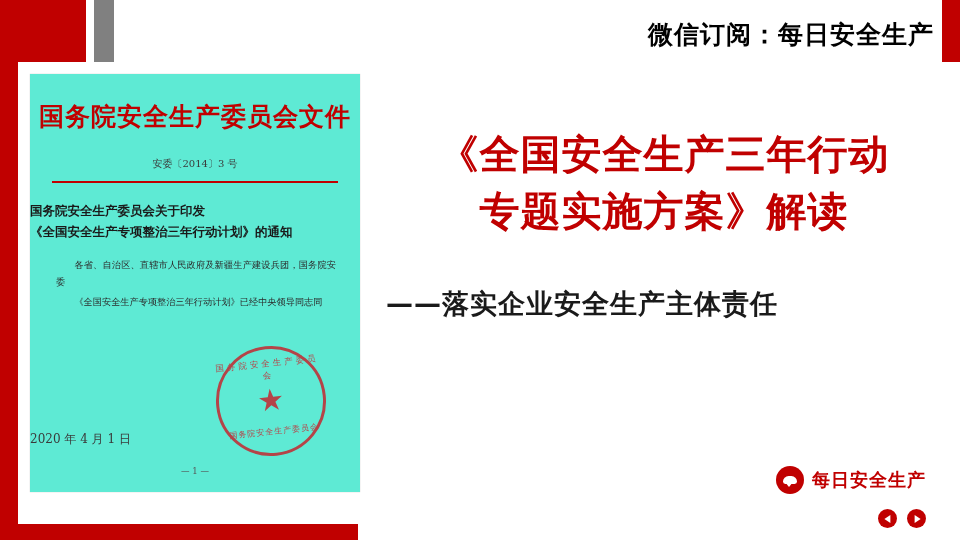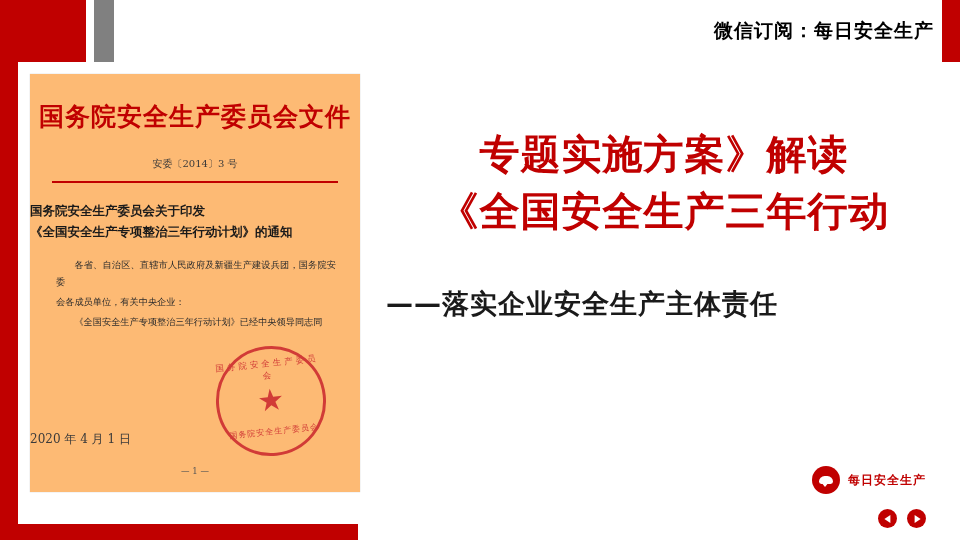--- a/index.html
+++ b/index.html
@@ -33,21 +33,21 @@
   }
   .top-red-right {
     position: absolute;
     right: 0; top: 0;
     width: 18px; height: 62px;
     background: #c00000;
   }
   .top-title {
     position: absolute;
     right: 26px; top: 18px;
-    font-size: 19px;
+    font-size: 25px;
     font-weight: bold;
     color: #000000;
     letter-spacing: 1px;
     white-space: nowrap;
   }
 
   
   .left-red-strip {
     position: absolute;
     left: 0; top: 62px;
@@ -59,21 +59,21 @@
     left: 0; bottom: 0;
     width: 358px; height: 16px;
     background: #c00000;
   }
 
   
   .doc {
     position: absolute;
     left: 30px; top: 74px;
     width: 330px; height: 418px;
-    background: #fdba74;
+    background: #5eead4;
     box-shadow: 0 0 1px rgba(0,0,0,0.25);
     overflow: hidden;
   }
   .doc-header {
     text-align: center;
     margin-top: 26px;
     font-family: "DejaVu Serif", "Liberation Serif", serif;
     font-size: 25px;
     font-weight: bold;
     color: #c00000;
@@ -215,21 +215,21 @@
   .badge-circle::after {
     content: "";
     position: absolute;
     left: 9px; top: 16px;
     width: 0; height: 0;
     border-left: 4px solid transparent;
     border-right: 4px solid transparent;
     border-top: 5px solid #ffffff;
   }
   .badge-text {
-    font-size: 12px;
+    font-size: 18px;
     font-weight: bold;
     color: #c00000;
     letter-spacing: 1px;
     white-space: nowrap;
   }
 
   
   .nav {
     position: absolute;
     right: 34px; bottom: 12px;
@@ -275,37 +275,36 @@
   <div class="doc">
     <div class="doc-header">国务院安全生产委员会文件</div>
     <div class="doc-number">安委〔2014〕3 号</div>
     <div class="doc-rule"></div>
     <div class="doc-title">
       <div>国务院安全生产委员会关于印发</div>
       <div>《全国安全生产专项整治三年行动计划》的通知</div>
     </div>
     <div class="doc-body">
       <p class="doc-indent">各省、自治区、直辖市人民政府及新疆生产建设兵团，国务院安委</p>
-      <p>会各成员单位，有关中央企业：</p>
       <p class="doc-indent">《全国安全生产专项整治三年行动计划》已经中央领导同志同</p>
     </div>
 
     <div class="seal">
       <div class="seal-top-text">国务院安全生产委员会</div>
       <div class="seal-star">★</div>
       <div class="seal-bottom-text">国务院安全生产委员会</div>
     </div>
 
     <div class="doc-date">2020 年 4 月 1 日</div>
     <div class="doc-page">— 1 —</div>
   </div>
 
   <div class="main-title">
+    <div>《全国安全生产三年行动</div>
     <div>专题实施方案》解读</div>
-    <div>《全国安全生产三年行动</div>
   </div>
   <div class="subtitle">——落实企业安全生产主体责任</div>
 
   <div class="badge">
     <div class="badge-circle"></div>
     <div class="badge-text">每日安全生产</div>
   </div>
 
   <div class="nav">
     <div class="nav-btn nav-prev">

